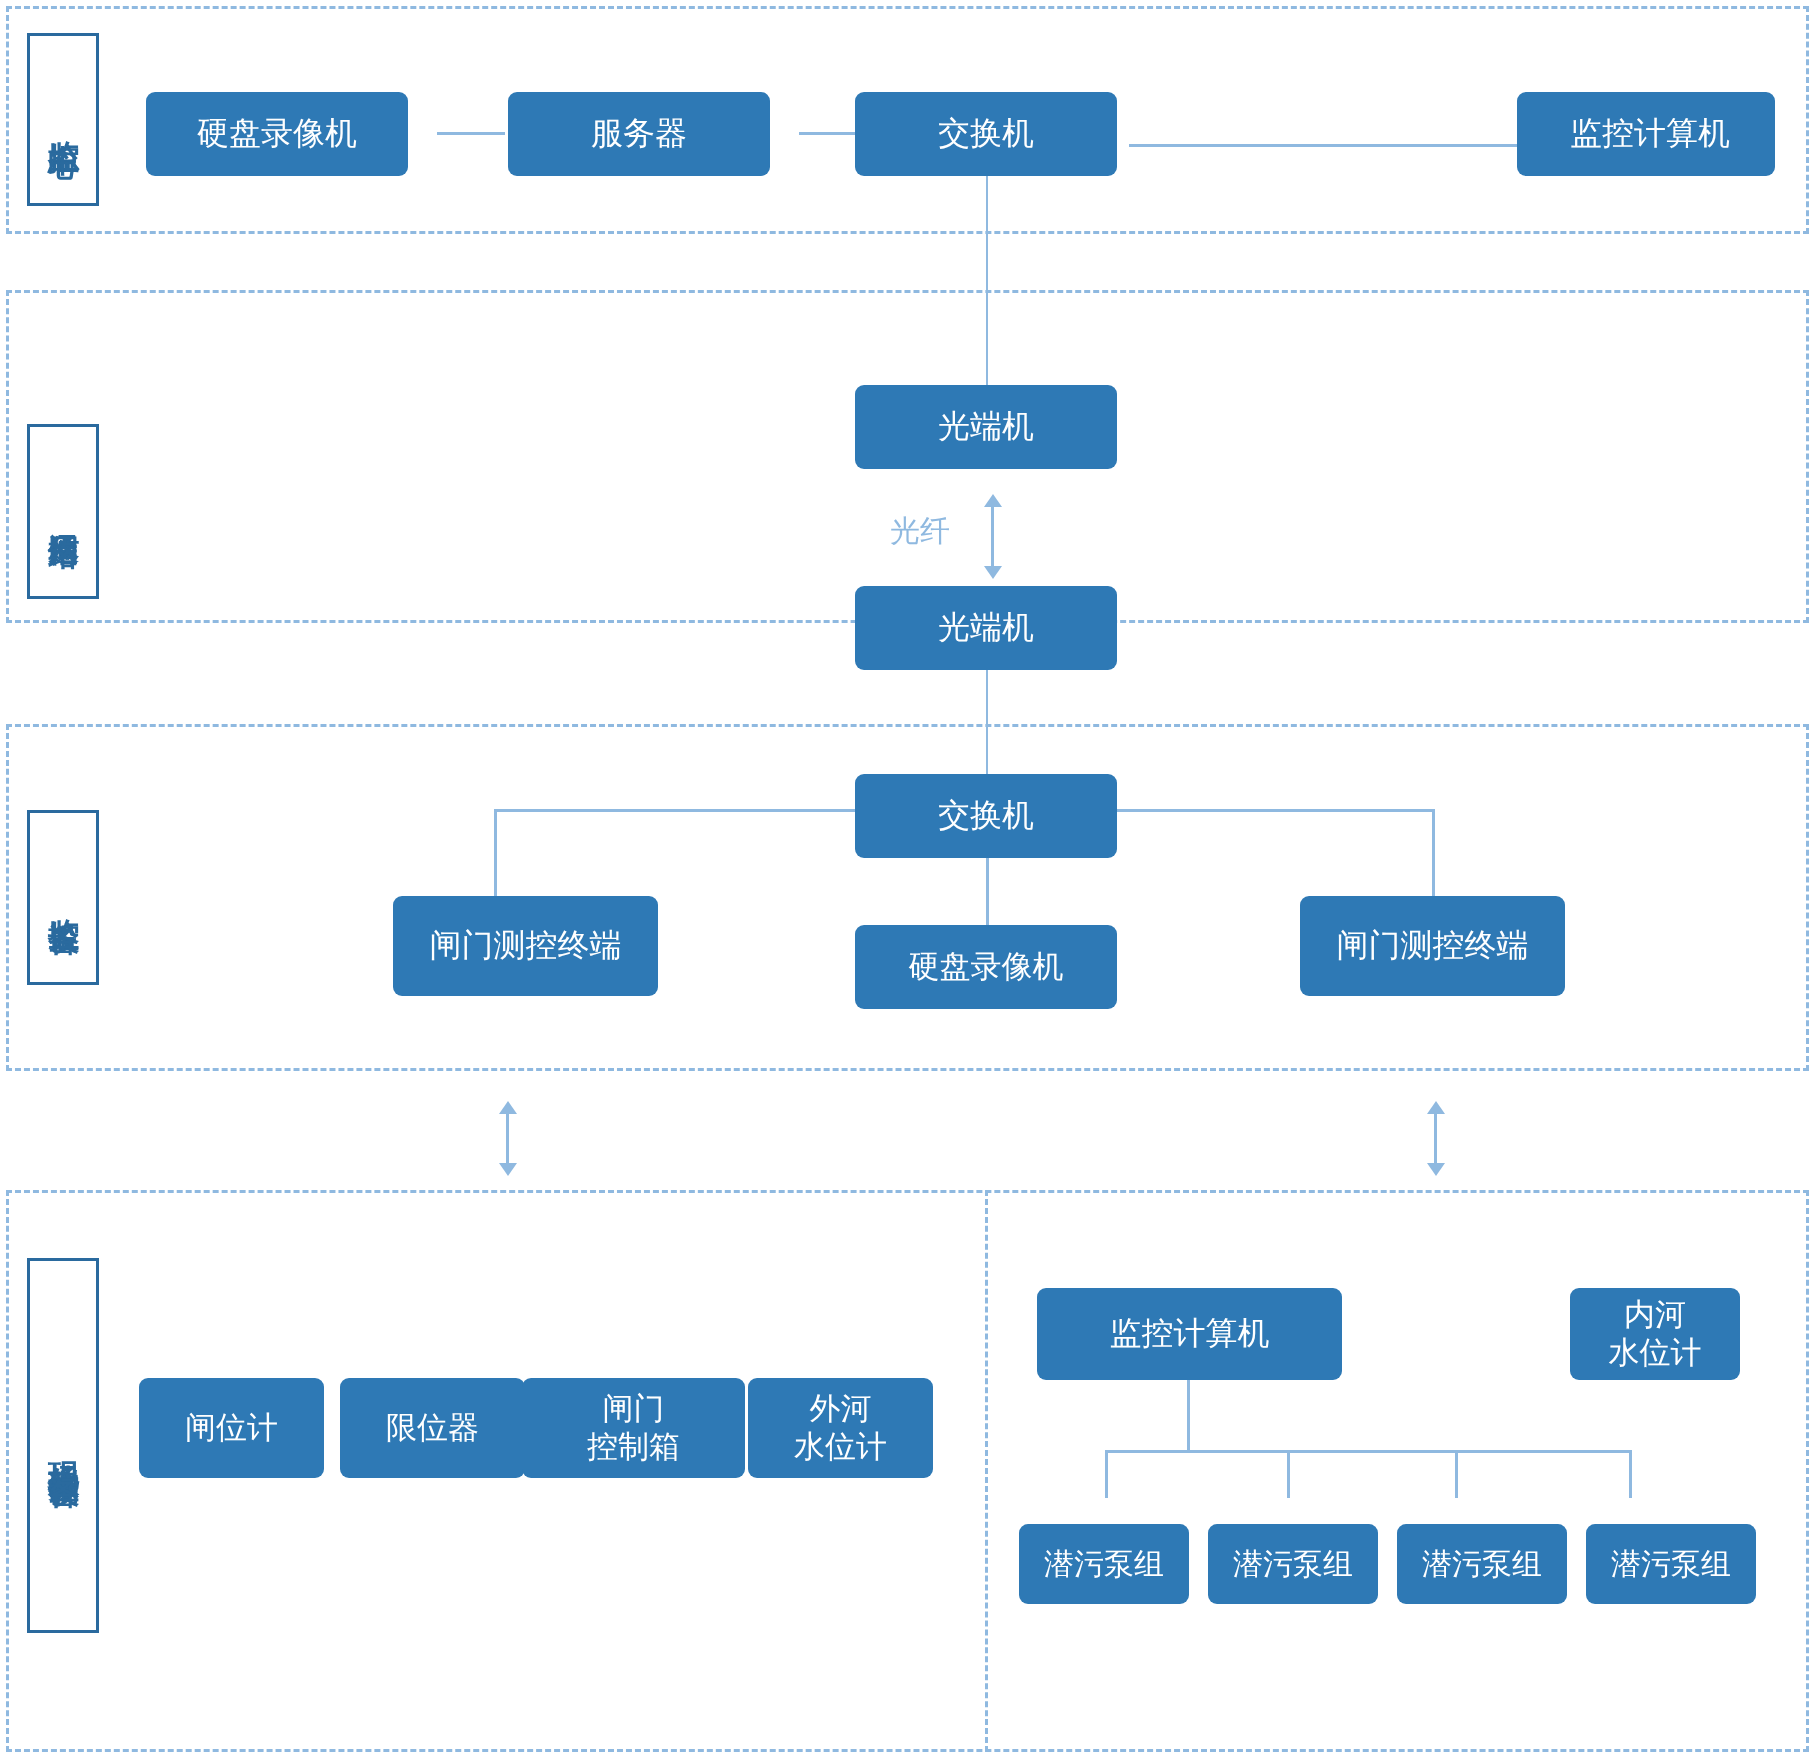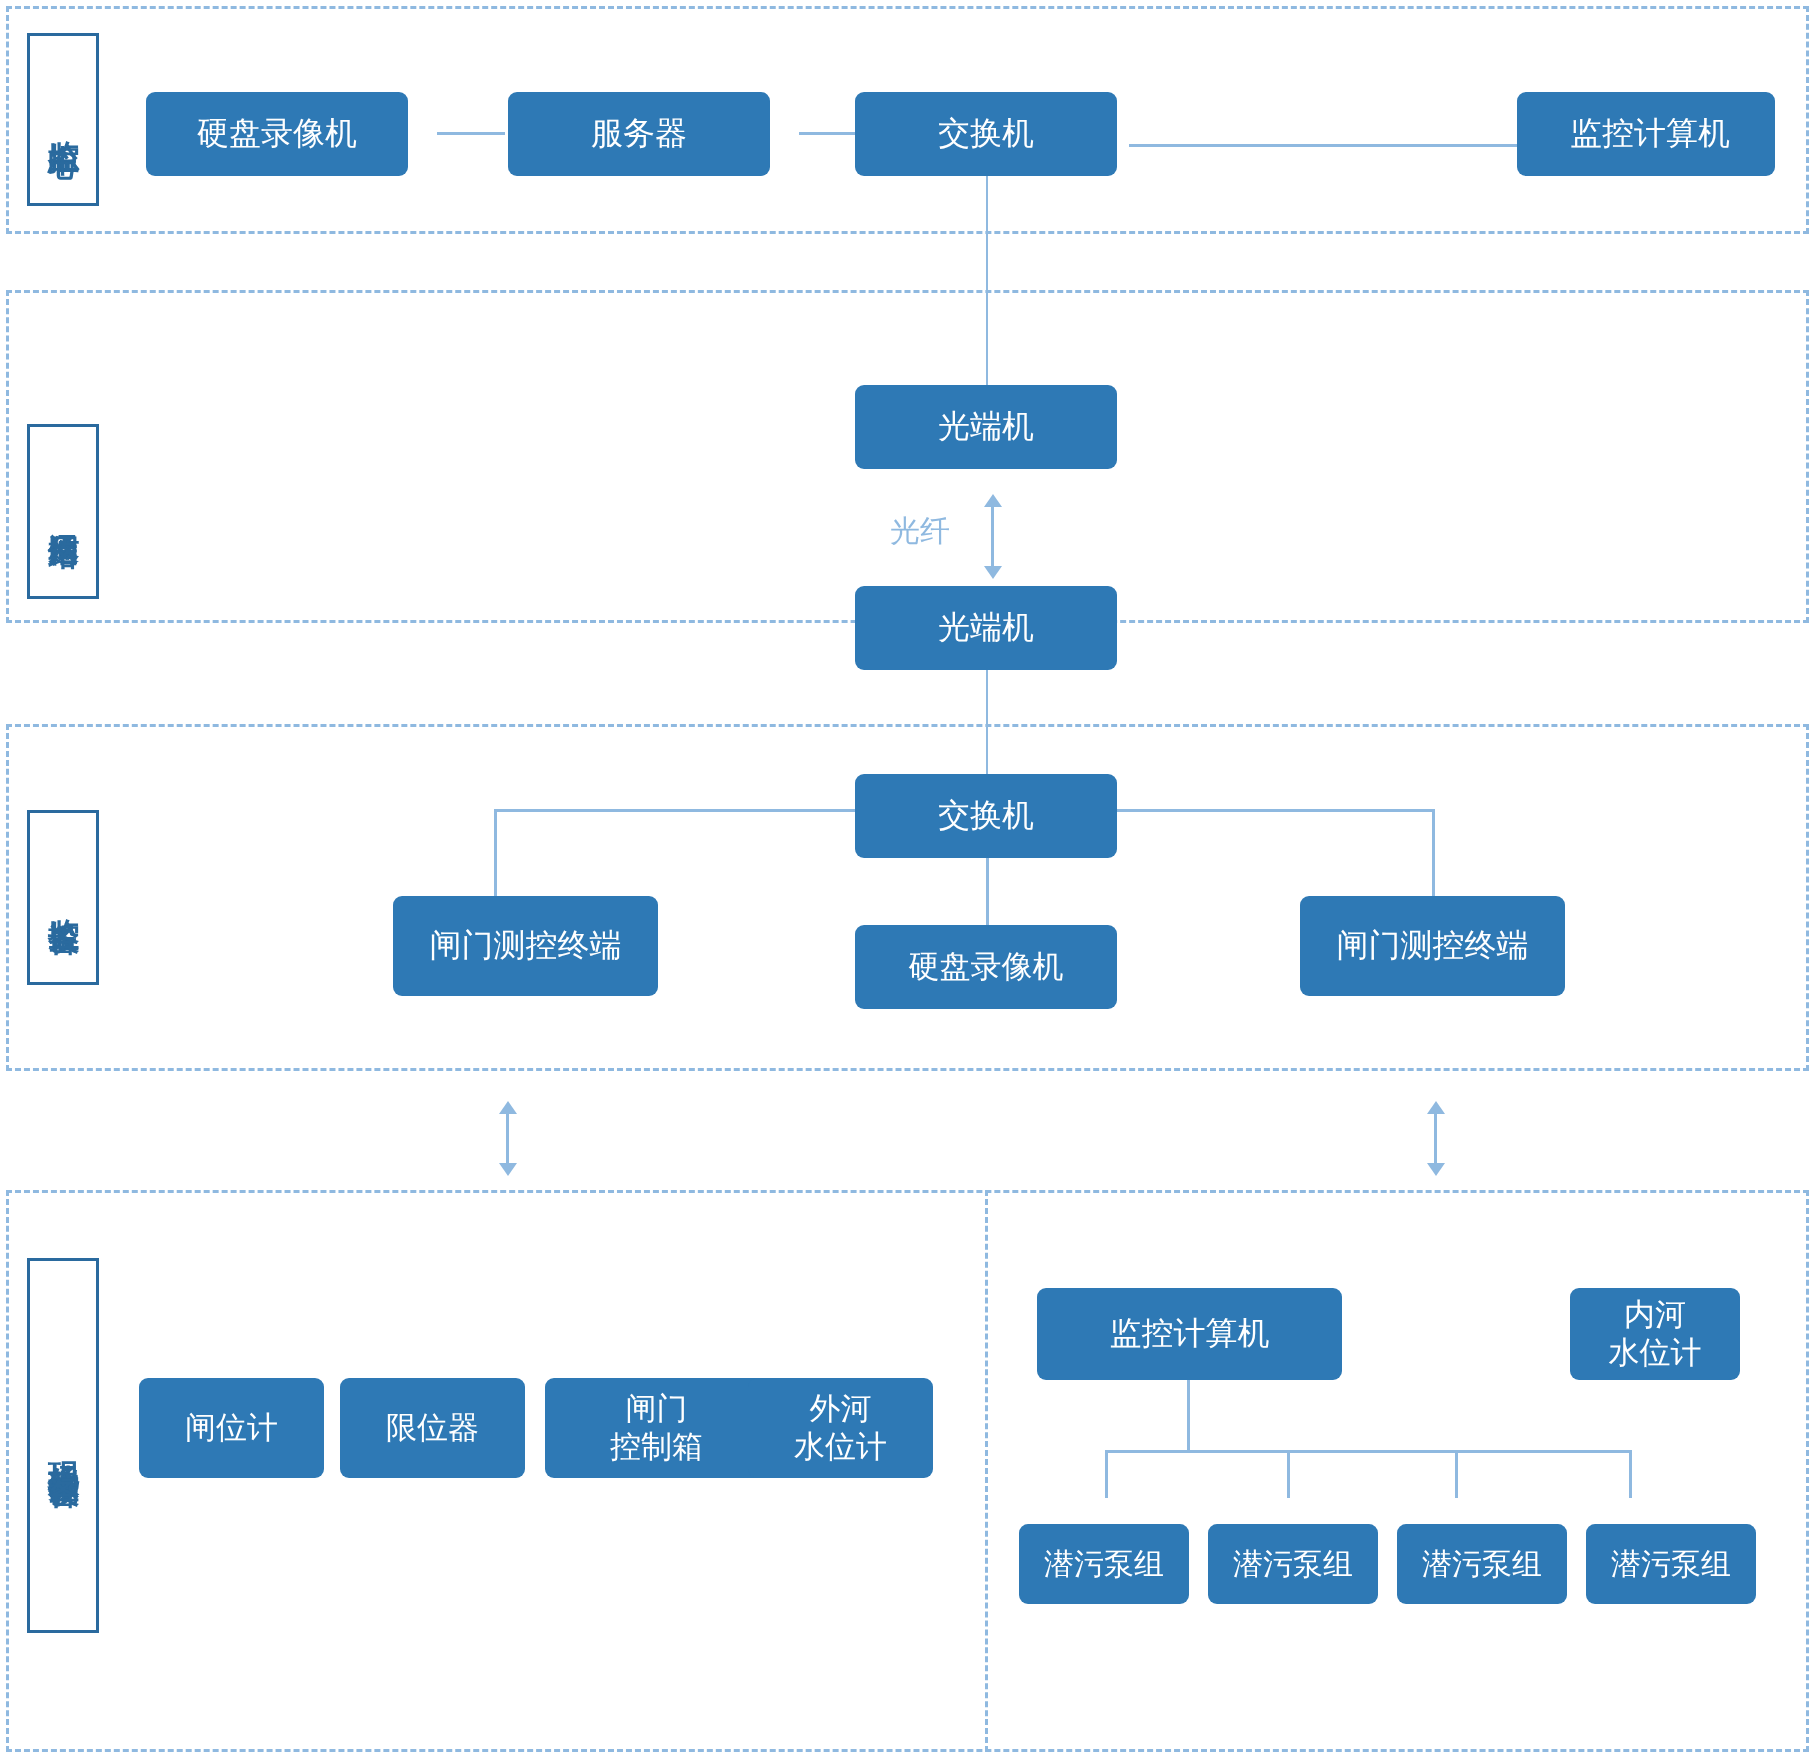--- a/index.html
+++ b/index.html
@@ -151,21 +151,21 @@
   <div class="arrow-down" style="left:499px; top:1163px;"></div>
 
   <div class="line v" style="left:1434px; top:1112px; width:3px; height:53px;"></div>
   <div class="arrow-up" style="left:1427px; top:1101px;"></div>
   <div class="arrow-down" style="left:1427px; top:1163px;"></div>
 
   <div class="node" style="left:139px; top:1378px; width:185px; height:100px; font-size:31px;">闸位计</div>
 
   <div class="node" style="left:340px; top:1378px; width:185px; height:100px; font-size:31px;">限位器</div>
 
-  <div class="node" style="left:545px; top:1378px; width:223px; height:100px; font-size:31px;">闸门
+  <div class="node" style="left:522px; top:1378px; width:223px; height:100px; font-size:31px;">闸门
 控制箱</div>
 
   <div class="node" style="left:748px; top:1378px; width:185px; height:100px; font-size:31px;">外河
 水位计</div>
 
   <div class="node" style="left:1037px; top:1288px; width:305px; height:92px; font-size:32px;">监控计算机</div>
 
   <div class="node" style="left:1570px; top:1288px; width:170px; height:92px; font-size:31px;">内河
 水位计</div>
 

